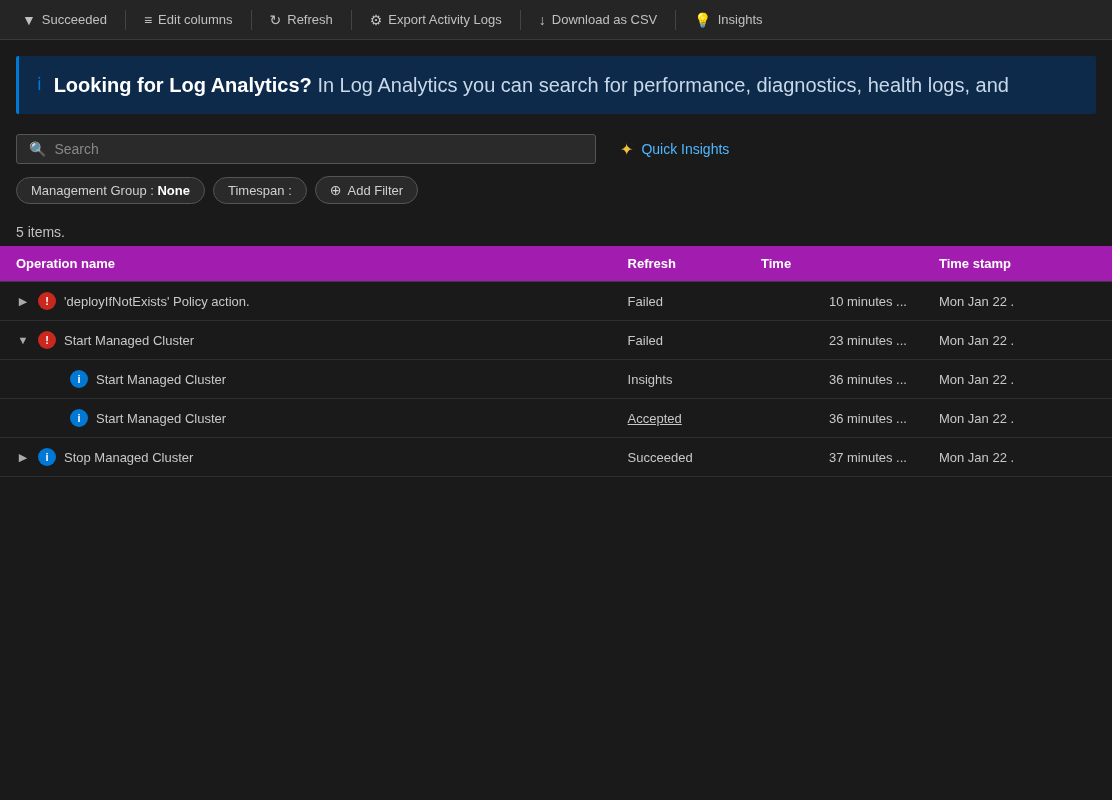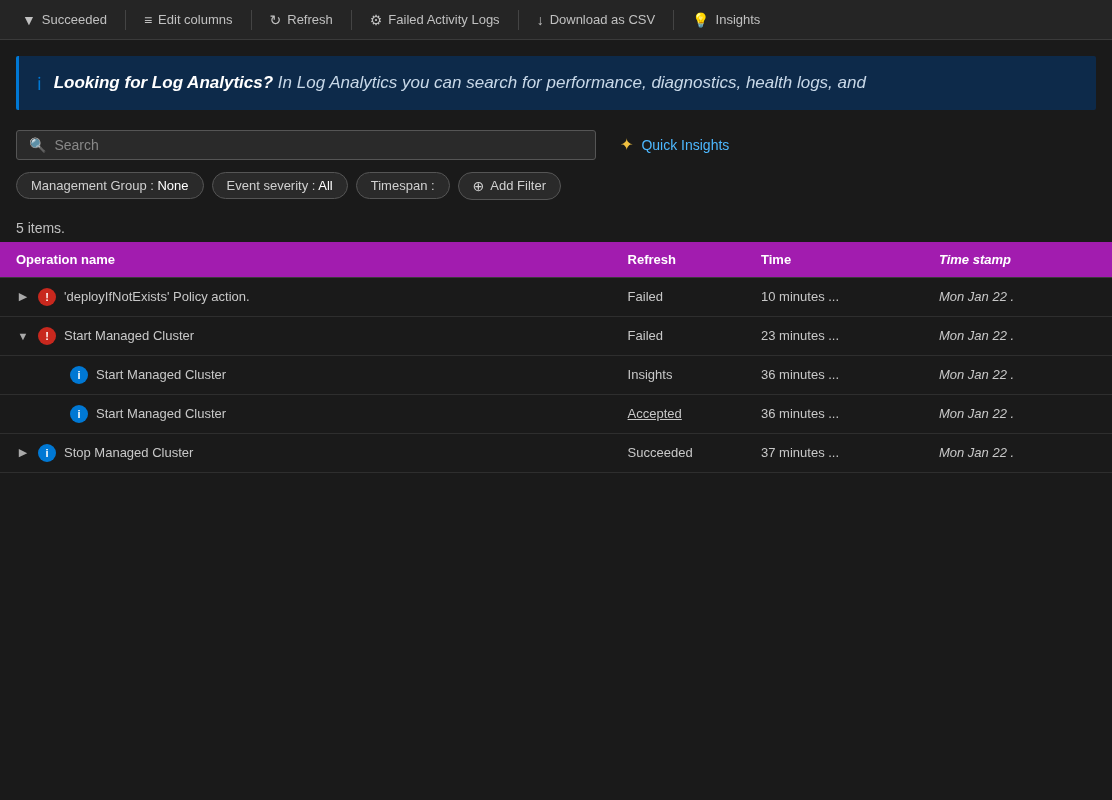--- a/index.html
+++ b/index.html
@@ -49,23 +49,22 @@
       border-radius: 2px;
     }
     .info-banner .info-icon {
       color: #0078d4;
       font-size: 18px;
       margin-top: 1px;
       flex-shrink: 0;
     }
     .info-banner .banner-text {
       color: #c8d8e8;
-      font-size: 17px;
+      font-size: 20px;
       line-height: 1.5;
-      font-style: italic;
     }
     .info-banner .banner-text strong {
       color: #ffffff;
       font-weight: 600;
     }
 
     
     .search-row {
       display: flex;
       align-items: center;
@@ -114,21 +113,21 @@
     .filter-pill {
       background: #2a2a2a;
       border: 1px solid #555;
       border-radius: 16px;
       padding: 5px 14px;
       font-size: 13px;
       color: #d0d0d0;
       cursor: pointer;
       white-space: nowrap;
     }
-    .filter-pill strong { color: #ffffff; font-weight: 400; }
+    .filter-pill strong { color: #ffffff; font-weight: 700; }
 
     .add-filter-btn {
       display: flex;
       align-items: center;
       gap: 6px;
       background: #2a2a2a;
       border: 1px solid #555;
       border-radius: 16px;
       padding: 5px 14px;
       font-size: 13px;
@@ -212,22 +211,22 @@
     .status-accepted { color: #c8c8c8; text-decoration: underline; }
     .status-succeeded { color: #4caf88; margin-top: 30px; }
 
     
     .row-indented td:first-child {
       padding-left: 48px;
     }
 
     .col-opname { width: 55%; }
     .col-status { width: 12%; }
-    .col-time { width: 16%; }
-    .col-timestamp { width: 17%; font-style: italic; }
+    .col-time { width: 16%; text-align: right; }
+    .col-timestamp { width: 17%; }
   </style>
 </head>
 <body>
 
 <div class="toolbar">
   <div class="toolbar-item">
     <span class="icon">▼</span>
     <span>Succeeded</span>
   </div>
   <div class="toolbar-divider"></div>
@@ -236,21 +235,21 @@
     <span>Edit columns</span>
   </div>
   <div class="toolbar-divider"></div>
   <div class="toolbar-item">
     <span class="icon">↻</span>
     <span>Refresh</span>
   </div>
   <div class="toolbar-divider"></div>
   <div class="toolbar-item">
     <span class="icon">⚙</span>
-    <span>Failed Activity Logs</span>
+    <span>Export Activity Logs</span>
   </div>
   <div class="toolbar-divider"></div>
   <div class="toolbar-item">
     <span class="icon">↓</span>
     <span>Download as CSV</span>
   </div>
   <div class="toolbar-divider"></div>
   <div class="toolbar-item">
     <span class="icon">💡</span>
     <span>Insights</span>
@@ -272,23 +271,20 @@
   </div>
   <div class="quick-insights">
     <span class="qi-icon">✦</span>
     <span>Quick Insights</span>
   </div>
 </div>
 
 <div class="filters-row">
   <div class="filter-pill">
     <span>Management Group : </span><strong>None</strong>
-  </div>
-  <div class="filter-pill">
-    <span>Event severity : </span><strong>All</strong>
   </div>
   <div class="filter-pill">
     <span>Timespan :</span>
   </div>
   <div class="add-filter-btn">
     <span class="add-filter-icon">⊕</span>
     <span>Add Filter</span>
   </div>
 </div>
 

